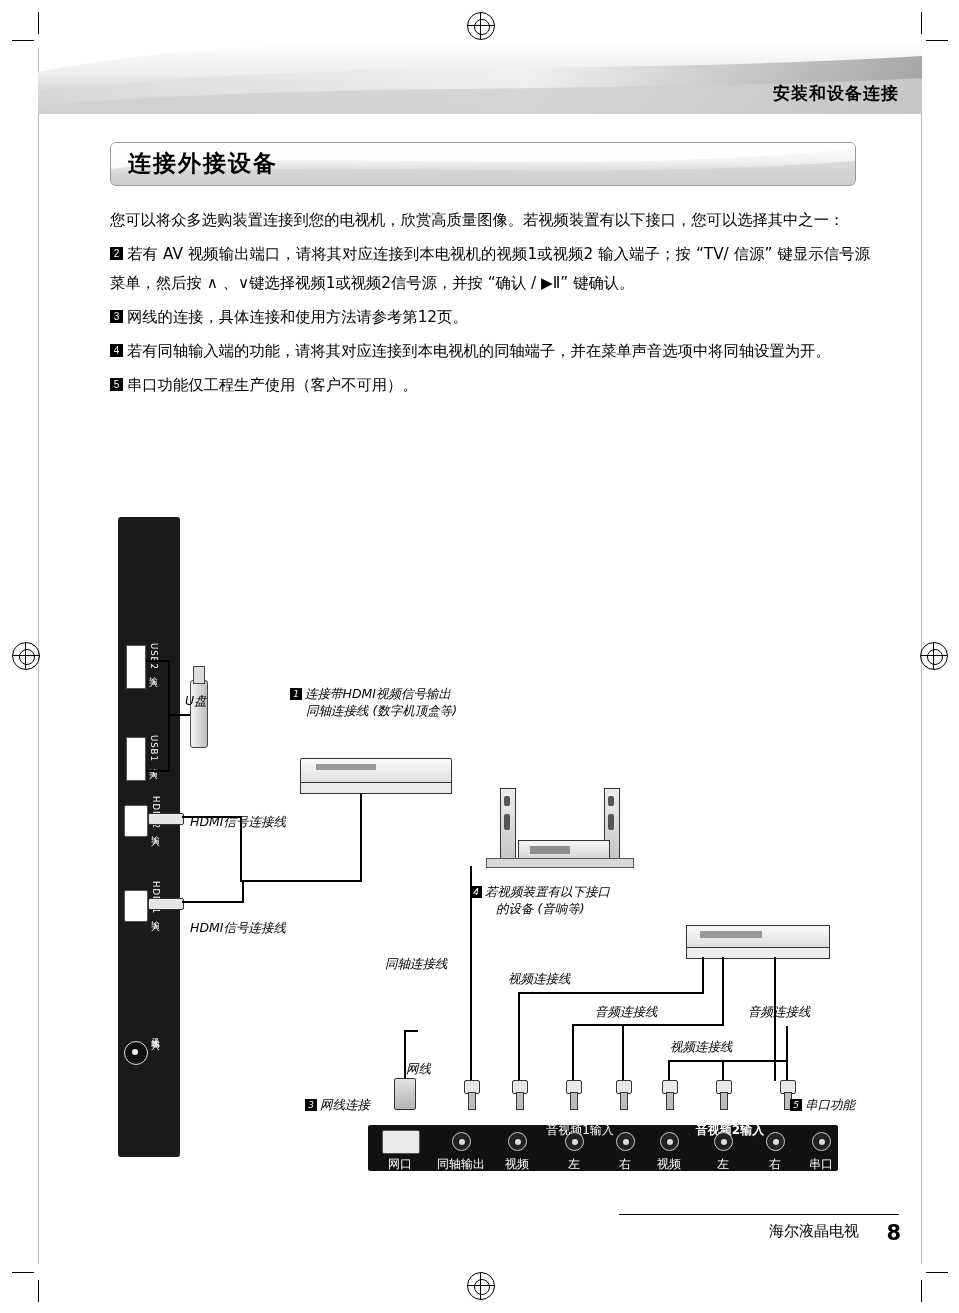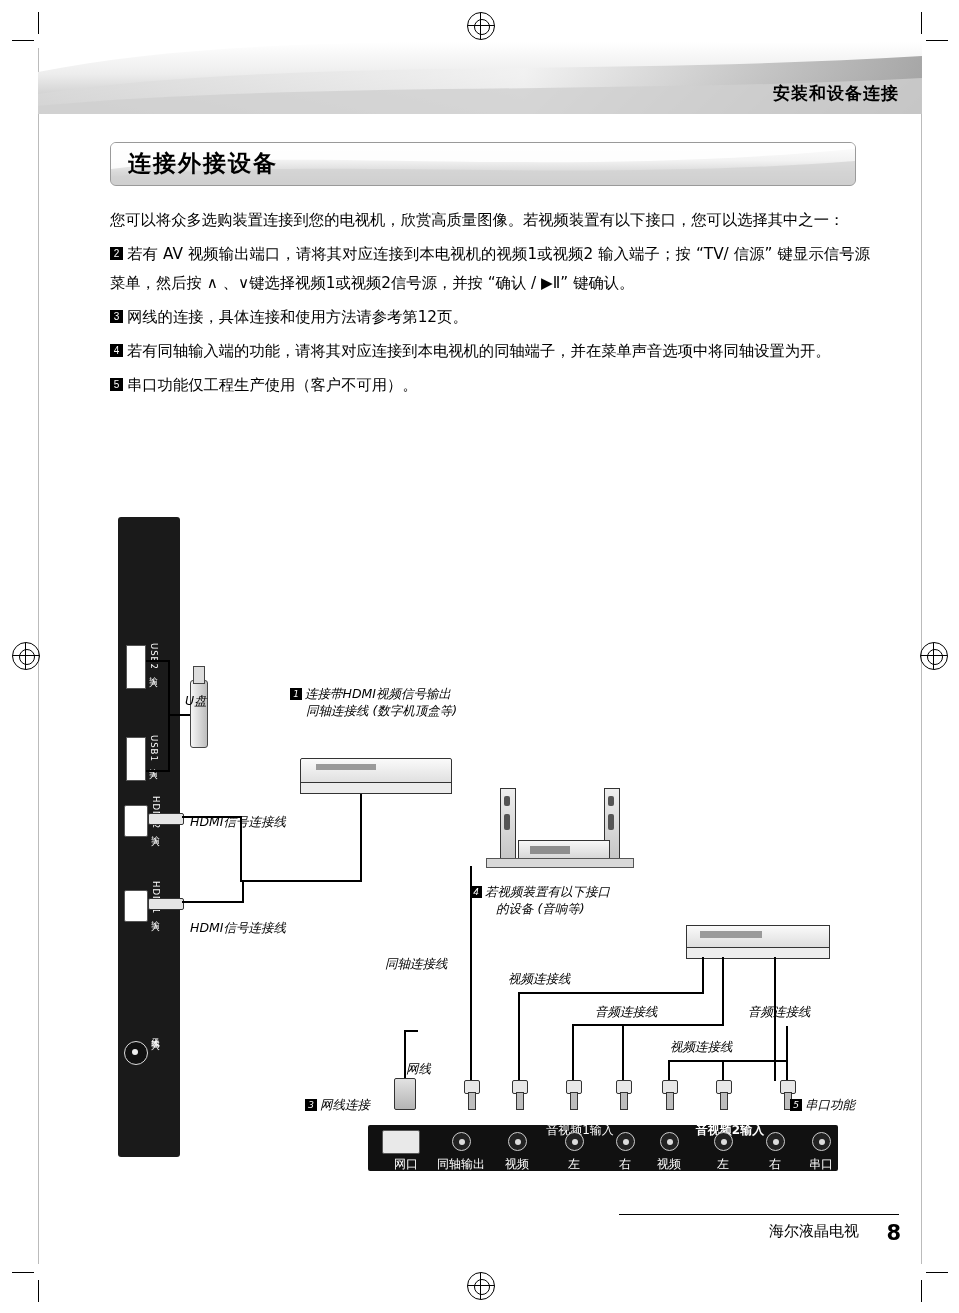--- a/index.html
+++ b/index.html
@@ -239,21 +239,21 @@
     <div class="d-label" style="left:406px;top:560px;">网线</div>
     <div class="d-label" style="left:305px;top:596px;">
       <span class="numbox">3</span><span>网线连接</span>
     </div>
     <div class="d-label" style="left:790px;top:596px;">
       <span class="numbox">5</span><span>串口功能</span>
     </div>
 
     <div class="bottompanel"></div>
     <div style="position:absolute;left:382px;top:630px;width:36px;height:22px;background:#e9e9e9;border:1px solid #555;border-radius:2px;"></div>
-    <div class="bp-label" style="left:382px;top:656px;width:36px;text-align:right;">网口</div>
+    <div class="bp-label" style="left:382px;top:656px;width:36px;">网口</div>
 
     <div class="bp-jack" style="left:452px;top:632px;"></div>
     <div class="bp-label" style="left:436px;top:656px;width:50px;">同轴输出</div>
 
     <div class="bp-label" style="left:510px;top:622px;width:140px;">音视频1输入</div>
     <div class="bp-jack" style="left:508px;top:632px;"></div>
     <div class="bp-label" style="left:494px;top:656px;width:46px;">视频</div>
     <div class="bp-jack" style="left:565px;top:632px;"></div>
     <div class="bp-label" style="left:551px;top:656px;width:46px;">左</div>
     <div class="bp-jack" style="left:616px;top:632px;"></div>

